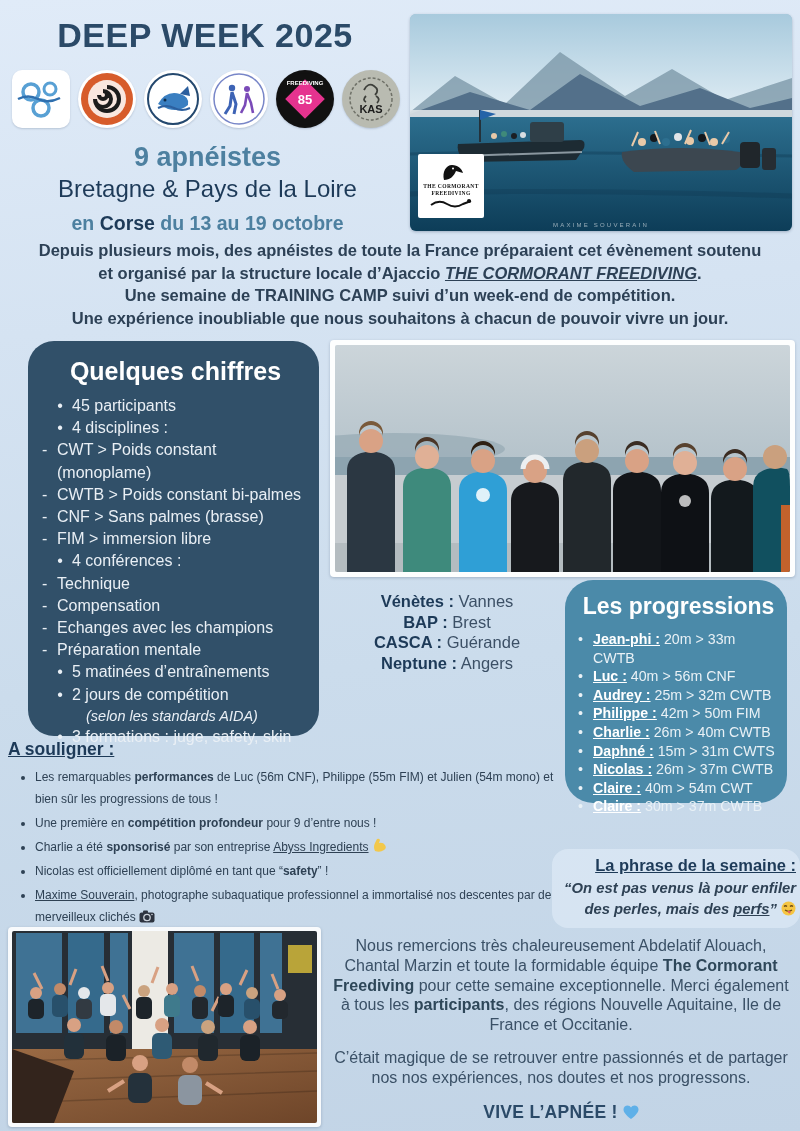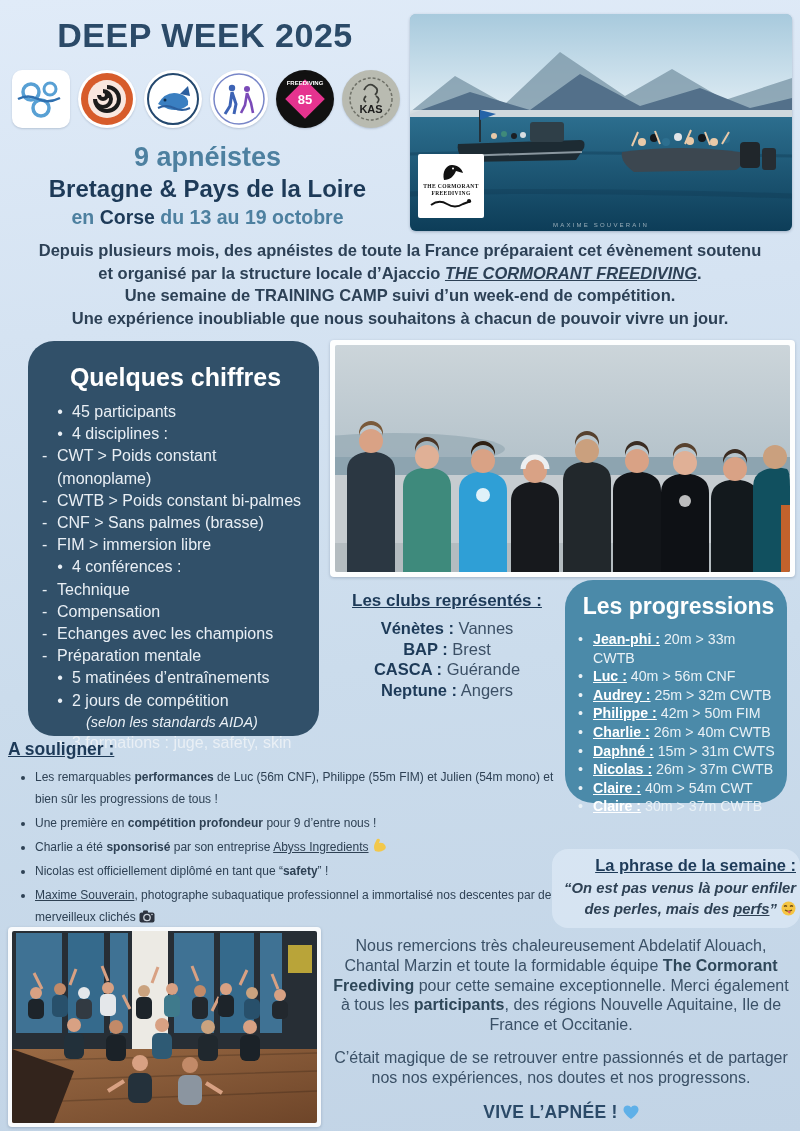--- a/index.html
+++ b/index.html
@@ -10,22 +10,22 @@
   .title{position:absolute;top:16px;left:0;width:410px;text-align:center;
          font-size:34px;font-weight:bold;color:#2b4a68;letter-spacing:.5px;}
   .logos{position:absolute;left:12px;top:70px;width:388px;display:flex;
          justify-content:space-between;align-items:center;}
   .logo{width:58px;height:58px;border-radius:10px;background:#fff;display:flex;
         align-items:center;justify-content:center;box-shadow:0 1px 2px rgba(20,40,70,.18);}
   .logo.round{border-radius:50%;}
   .sub1{position:absolute;top:142px;left:0;width:415px;text-align:center;
         font-size:27px;font-weight:bold;color:#4d80a0;}
   .sub2{position:absolute;top:175px;left:0;width:415px;text-align:center;
-        font-size:24px;font-weight:bold;color:#1d3a58;}
-  .sub3{position:absolute;top:206px;left:0;width:415px;text-align:center;
+        font-size:24px;font-weight:normal;color:#1d3a58;}
+  .sub3{position:absolute;top:212px;left:0;width:415px;text-align:center;
         font-size:19.5px;font-weight:bold;color:#4d80a0;}
   .sub3 b{color:#1d3a58;}
   
   .ph1{position:absolute;left:410px;top:14px;width:382px;height:217px;border-radius:6px;
        overflow:hidden;background:#9cc0d4;box-shadow:0 1px 3px rgba(30,50,80,.3);}
   .ph1 svg{display:block;}
   .cormorant{position:absolute;left:8px;bottom:13px;width:66px;height:64px;background:#fff;
              border-radius:2px;display:flex;flex-direction:column;align-items:center;
              justify-content:center;gap:1px;padding:2px;box-sizing:border-box;}
   .cormorant .t{font-family:"Liberation Serif",serif;font-size:5.5px;letter-spacing:.4px;
@@ -38,21 +38,21 @@
   .ph3{position:absolute;left:8px;top:927px;width:313px;height:200px;background:#f8fafc;
        border-radius:4px;padding:4px;box-sizing:border-box;box-shadow:0 1px 3px rgba(30,50,80,.25);}
   .ph3 .inner{width:305px;height:192px;overflow:hidden;border-radius:2px;}
   
   .intro{position:absolute;left:8px;top:239px;width:784px;text-align:center;
          font-size:16.5px;line-height:22.6px;font-weight:600;color:#2d4156;}
   .intro .em{font-style:italic;text-decoration:underline;font-weight:bold;}
   
   .cbox{position:absolute;left:28px;top:341px;width:291px;height:395px;background:#315069;
         border-radius:26px;color:#e9eff5;padding:12px 8px 0 12px;box-sizing:border-box;}
-  .cbox .bt{font-size:25px;font-weight:bold;text-align:center;color:#fff;margin:10px 0 9px;}
+  .cbox .bt{font-size:25px;font-weight:bold;text-align:center;color:#fff;margin:4px 0 9px;}
   .crow{display:flex;font-size:16px;line-height:22.2px;}
   .crow .mk{flex:0 0 auto;}
   .crow.b{padding-left:8px;}  .crow.b .mk{width:24px;text-align:center;}
   .crow.d .mk{width:15px;padding-left:2px;}
   .crow.s{padding-left:46px;font-style:italic;font-size:14.5px;line-height:20px;}
   
   .clubs{position:absolute;left:322px;top:591px;width:250px;text-align:center;color:#3c5066;}
   .clubs .bt{font-size:17px;font-weight:bold;text-decoration:underline;color:#1d3a58;margin-bottom:7px;}
   .clubs .ci{font-size:16.5px;line-height:20.6px;}
   .clubs .ci b{color:#1d3a58;}
@@ -322,21 +322,20 @@
             <path d="M388,120 A12,12 0 0 1 412,120 L412,116 A12,12 0 0 0 388,116 Z" fill="#3a2c22"></path>
         <path d="M418,227 L418,142 Q418,128 432,124 Q442,121 452,124 Q455,126 455,142 L455,227 Z" fill="#11505f"></path>
             <circle cx="440" cy="112" r="12" fill="#caa07e"></circle>
             <rect x="446" y="160" width="9" height="67" fill="#c2622c"></rect>
       </g>
     </svg>
     </div>
   </div>
 
   <div class="clubs">
-    <div class="bt">Les clubs représentés :</div>
     <div class="ci"><b>Vénètes :</b> <span>Vannes</span></div>
     <div class="ci"><b>BAP :</b> <span>Brest</span></div>
     <div class="ci"><b>CASCA :</b> <span>Guérande</span></div>
     <div class="ci"><b>Neptune :</b> <span>Angers</span></div>
   </div>
 
   <div class="pbox">
     <div class="bt">Les progressions</div>
     <div class="prow">
         <span class="mk">•</span>

